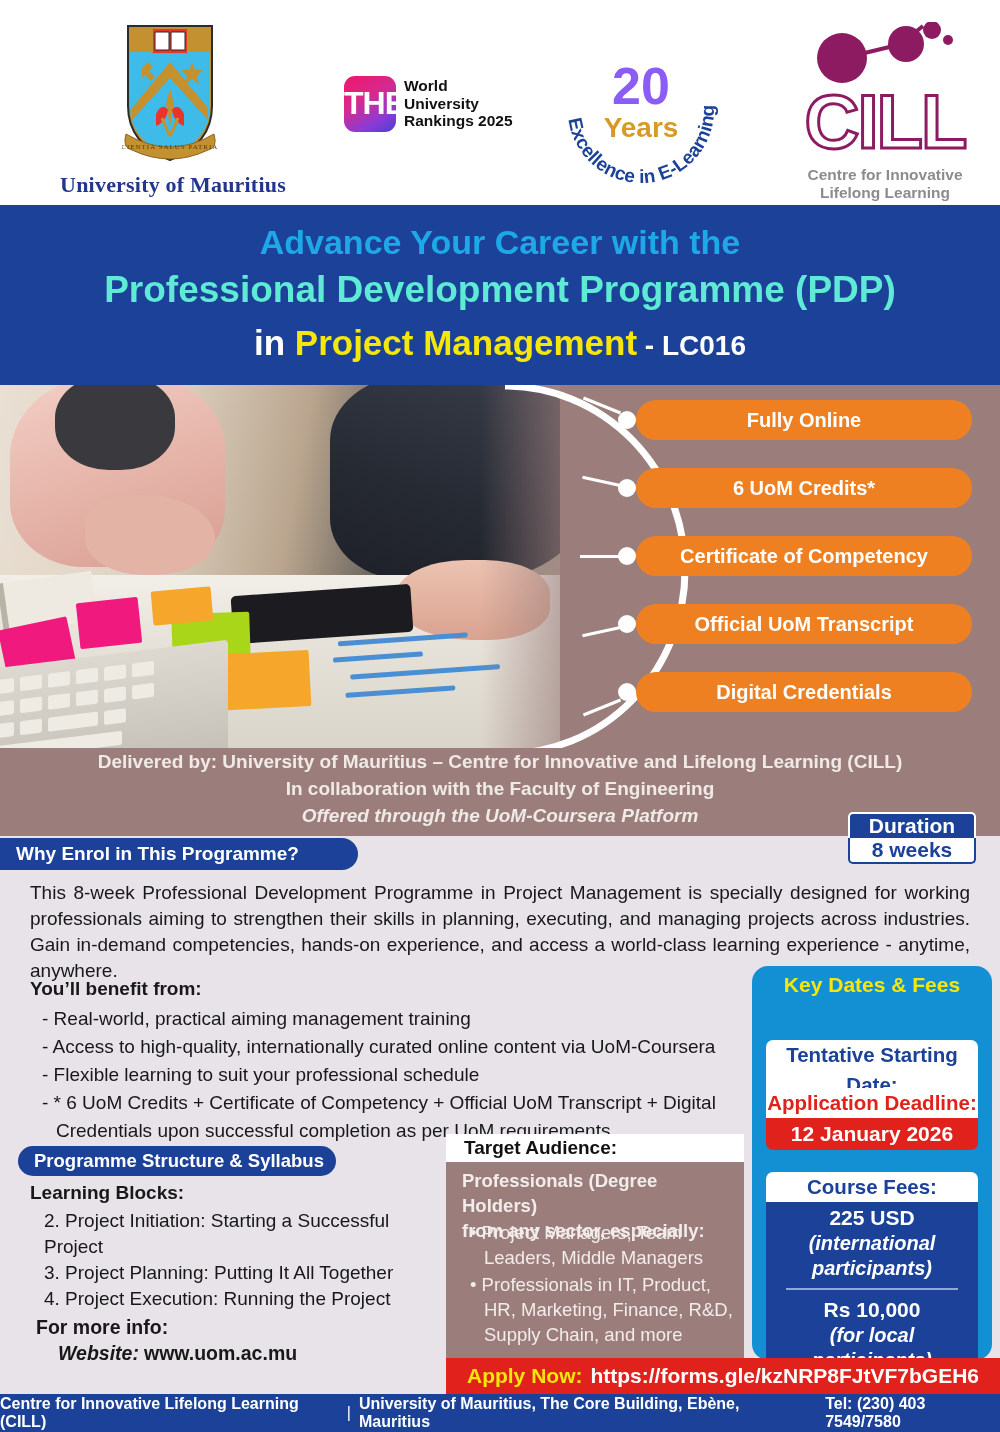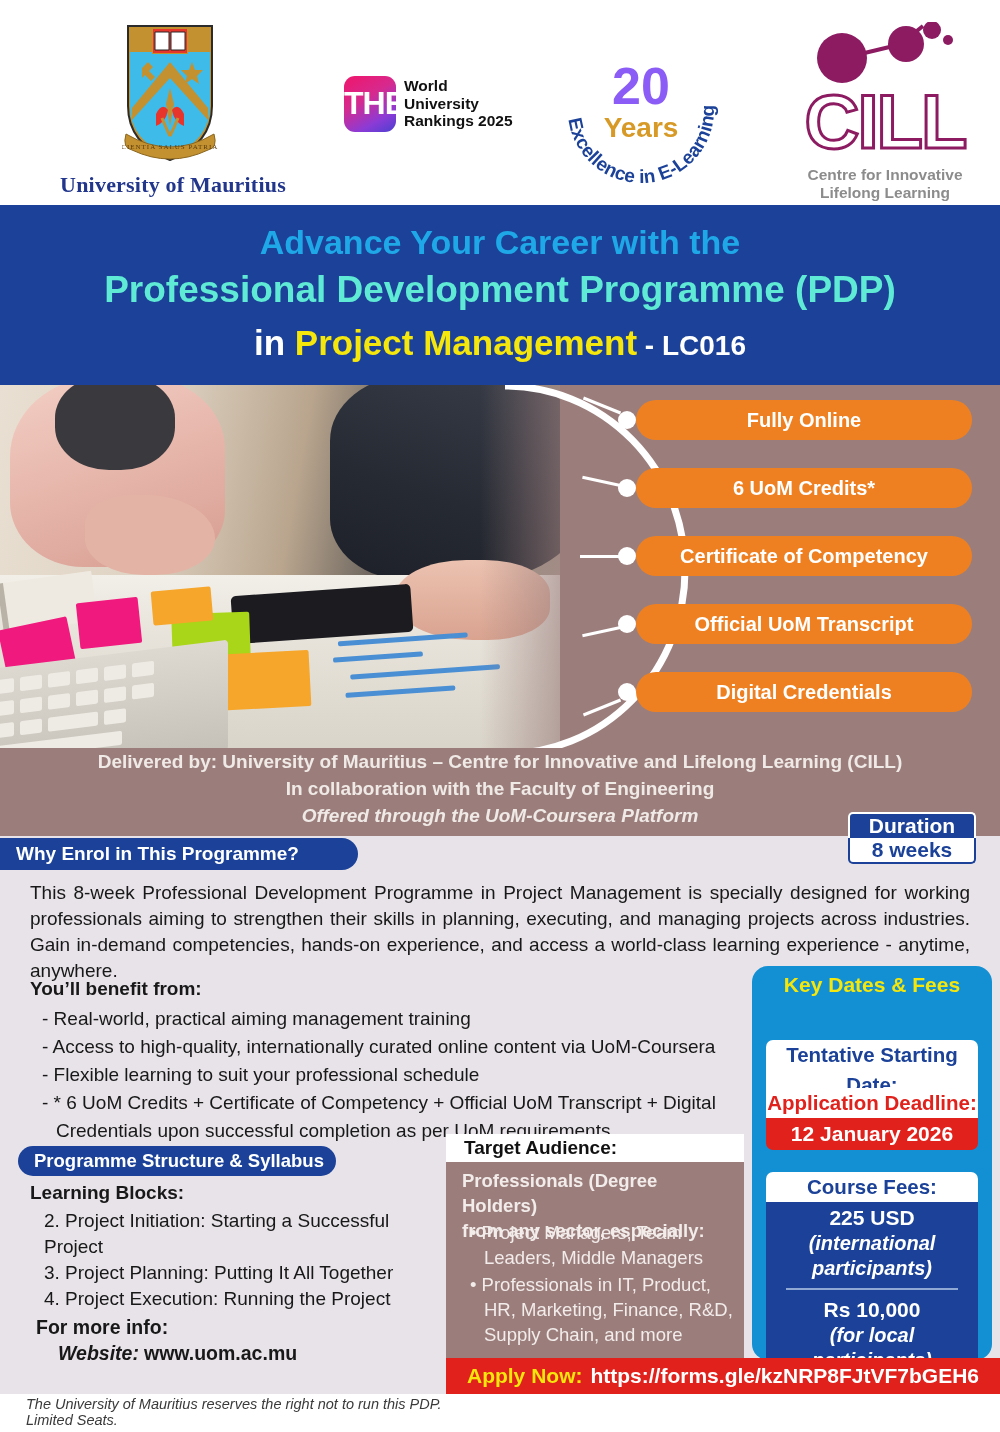--- a/index.html
+++ b/index.html
@@ -405,14 +405,20 @@
   <ul class="ta-list">
     <li>• Project Managers, Team Leaders, Middle Managers</li>
     <li>• Professionals in IT, Product, HR, Marketing, Finance, R&amp;D, Supply Chain, and more</li>
   </ul>
 
   <div class="apply">
     <span class="lbl">Apply Now:</span>
     <span>https://forms.gle/kzNRP8FJtVF7bGEH6</span>
   </div>
 
+  <div class="footer">
+    <span>Centre for Innovative Lifelong Learning (CILL)</span>
+    <span class="sep">|</span>
+    <span>University of Mauritius, The Core Building, Ebène, Mauritius</span>
+    <span class="tel">Tel: (230) 403 7549/7580</span>
+  </div>
 
 </div>
 
 </body></html>

